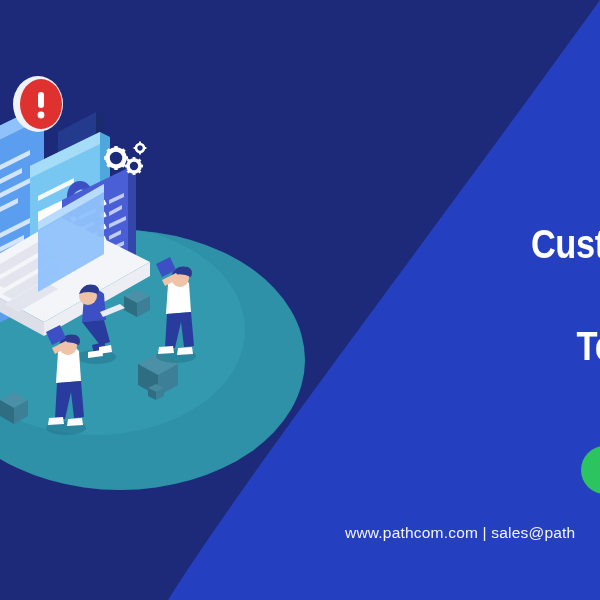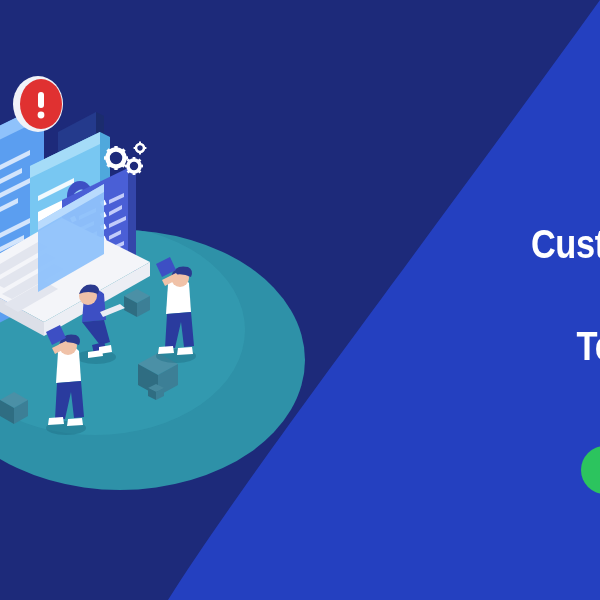--- a/index.html
+++ b/index.html
@@ -275,14 +275,15 @@
     </g>
   </svg>
 
   <div id="headline">
     <span class="hl-line">Revol</span>
     <span class="hl-line">Customer E</span>
     <span class="hl-line">with</span>
     <span class="hl-line">Technica</span>
   </div>
 
+  <div id="footer">www.pathcom.com | sales@path</div>
 
 </div>
 
 </body></html>

